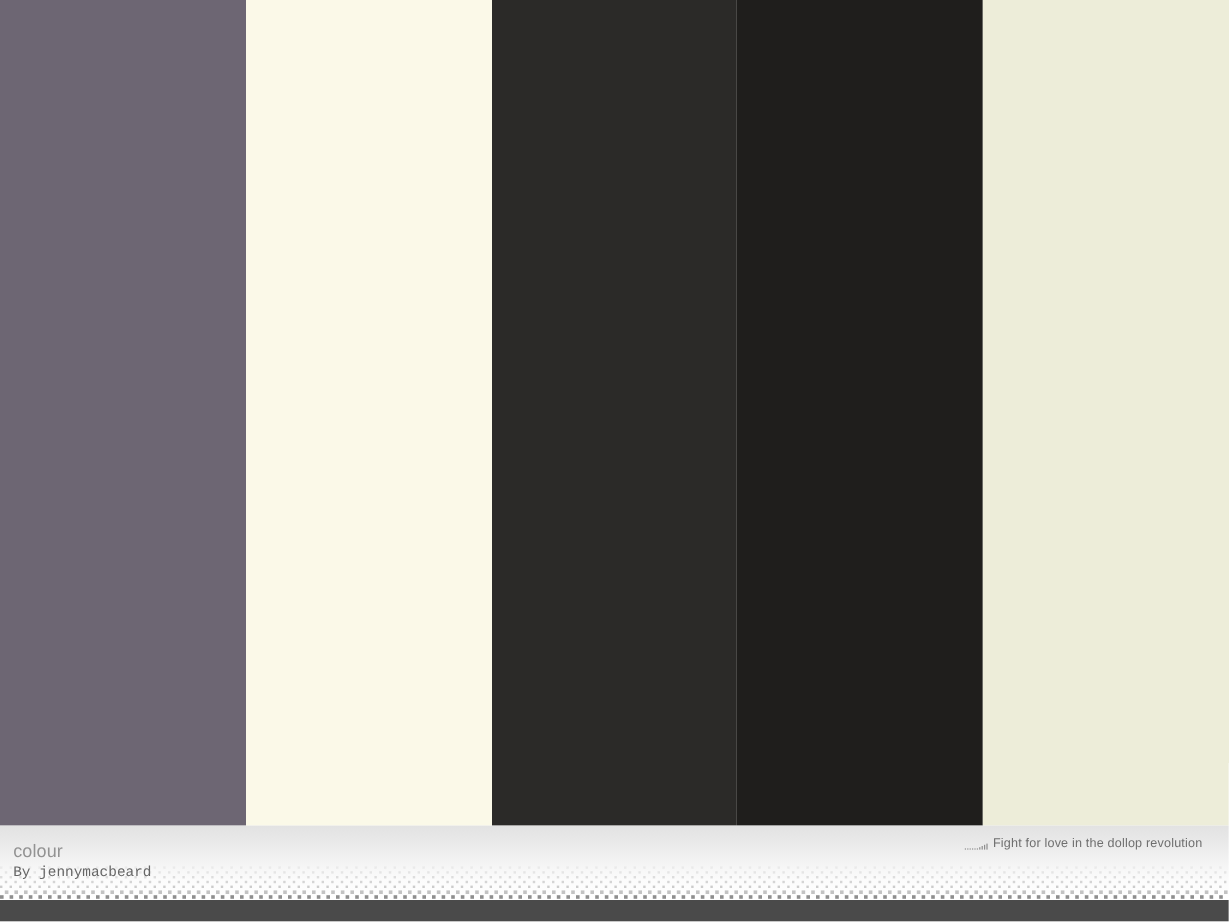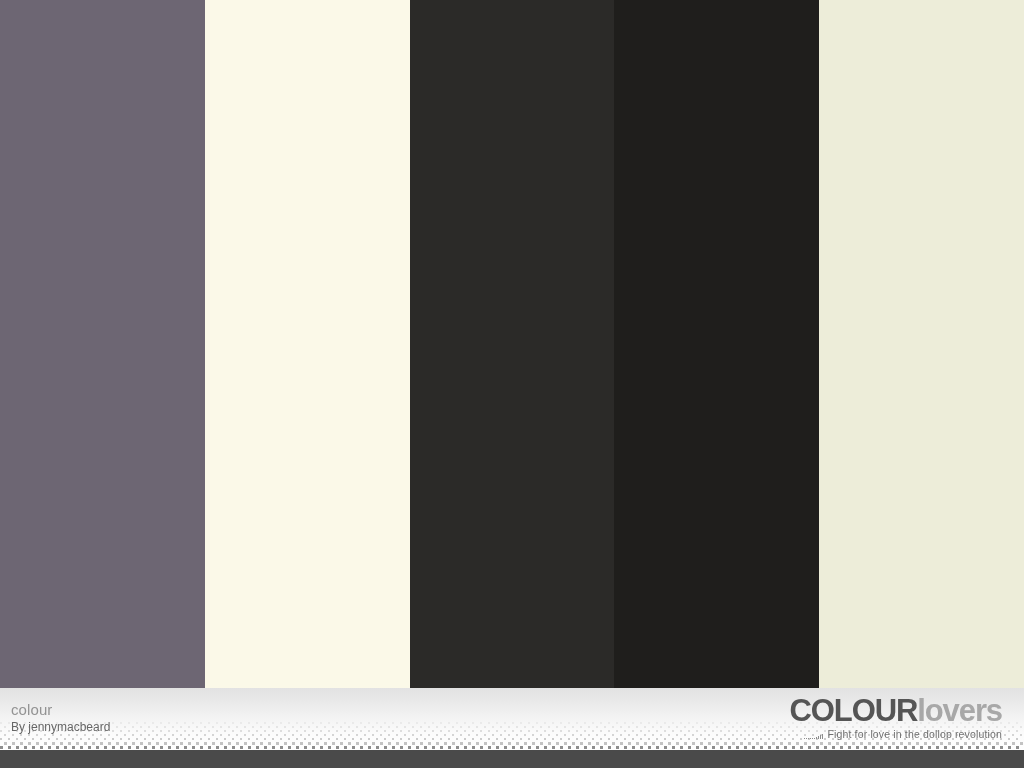--- a/index.html
+++ b/index.html
@@ -1066,27 +1066,24 @@
         <i style="left:976px"></i>
         <i style="left:984px"></i>
         <i style="left:992px"></i>
         <i style="left:1000px"></i>
         <i style="left:1008px"></i>
         <i style="left:1016px"></i>
       </div>
 
     <div id="meta">
       <div id="palette-title" style="color: rgb(147, 147, 147);">colour</div>
-      <div id="palette-author" style="color: rgb(102, 102, 102);">By jennymacbeard</div>
+      <div id="palette-author" style="color: rgb(102, 102, 102); font-family: Liberation Mono, monospace;">By jennymacbeard</div>
     </div>
 
     <div id="brand">
-      <div id="brand-wordmark">
-        <span id="brand-colour" style="color: rgb(85, 85, 85);">COLOUR</span><span id="brand-lovers" style="color: rgb(168, 168, 168);">lovers</span>
-      </div>
       <div id="brand-tagline-row">
         <span id="brand-dots">
             <span style="height:1px"></span>
             <span style="height:1px"></span>
             <span style="height:1px"></span>
             <span style="height:1px"></span>
             <span style="height:1px"></span>
             <span style="height:1px"></span>
             <span style="height:2px"></span>
             <span style="height:3px"></span>

